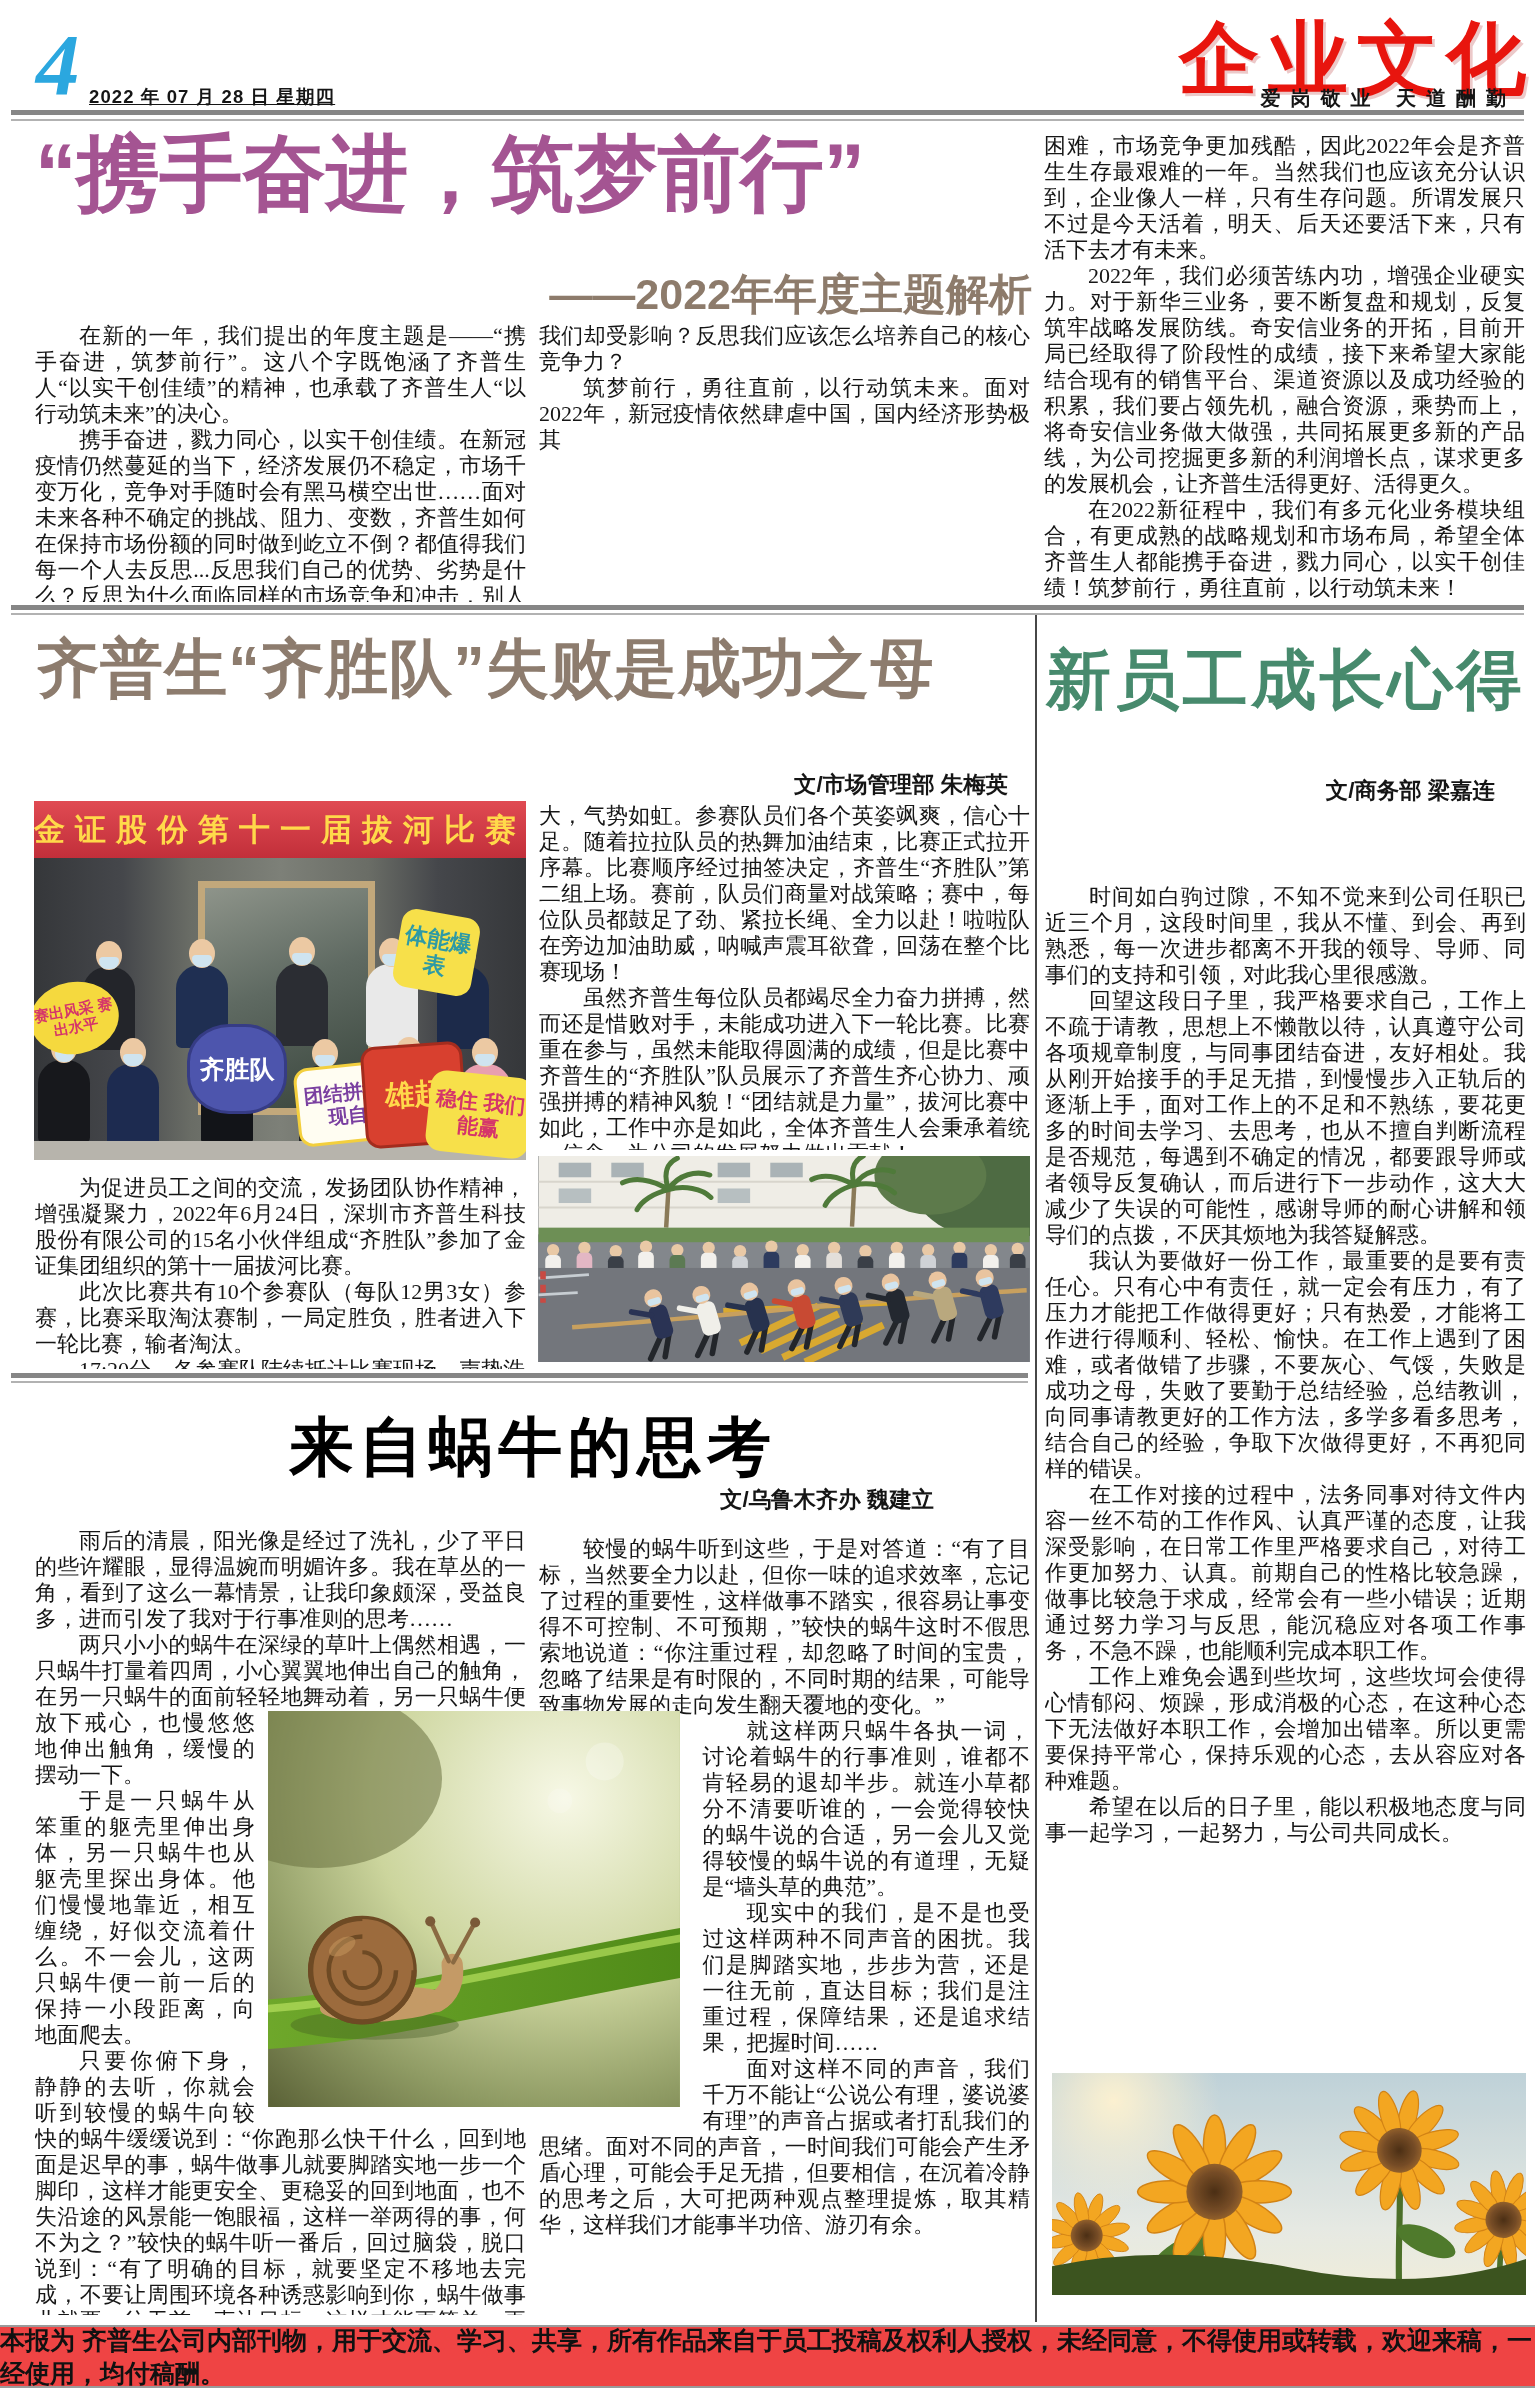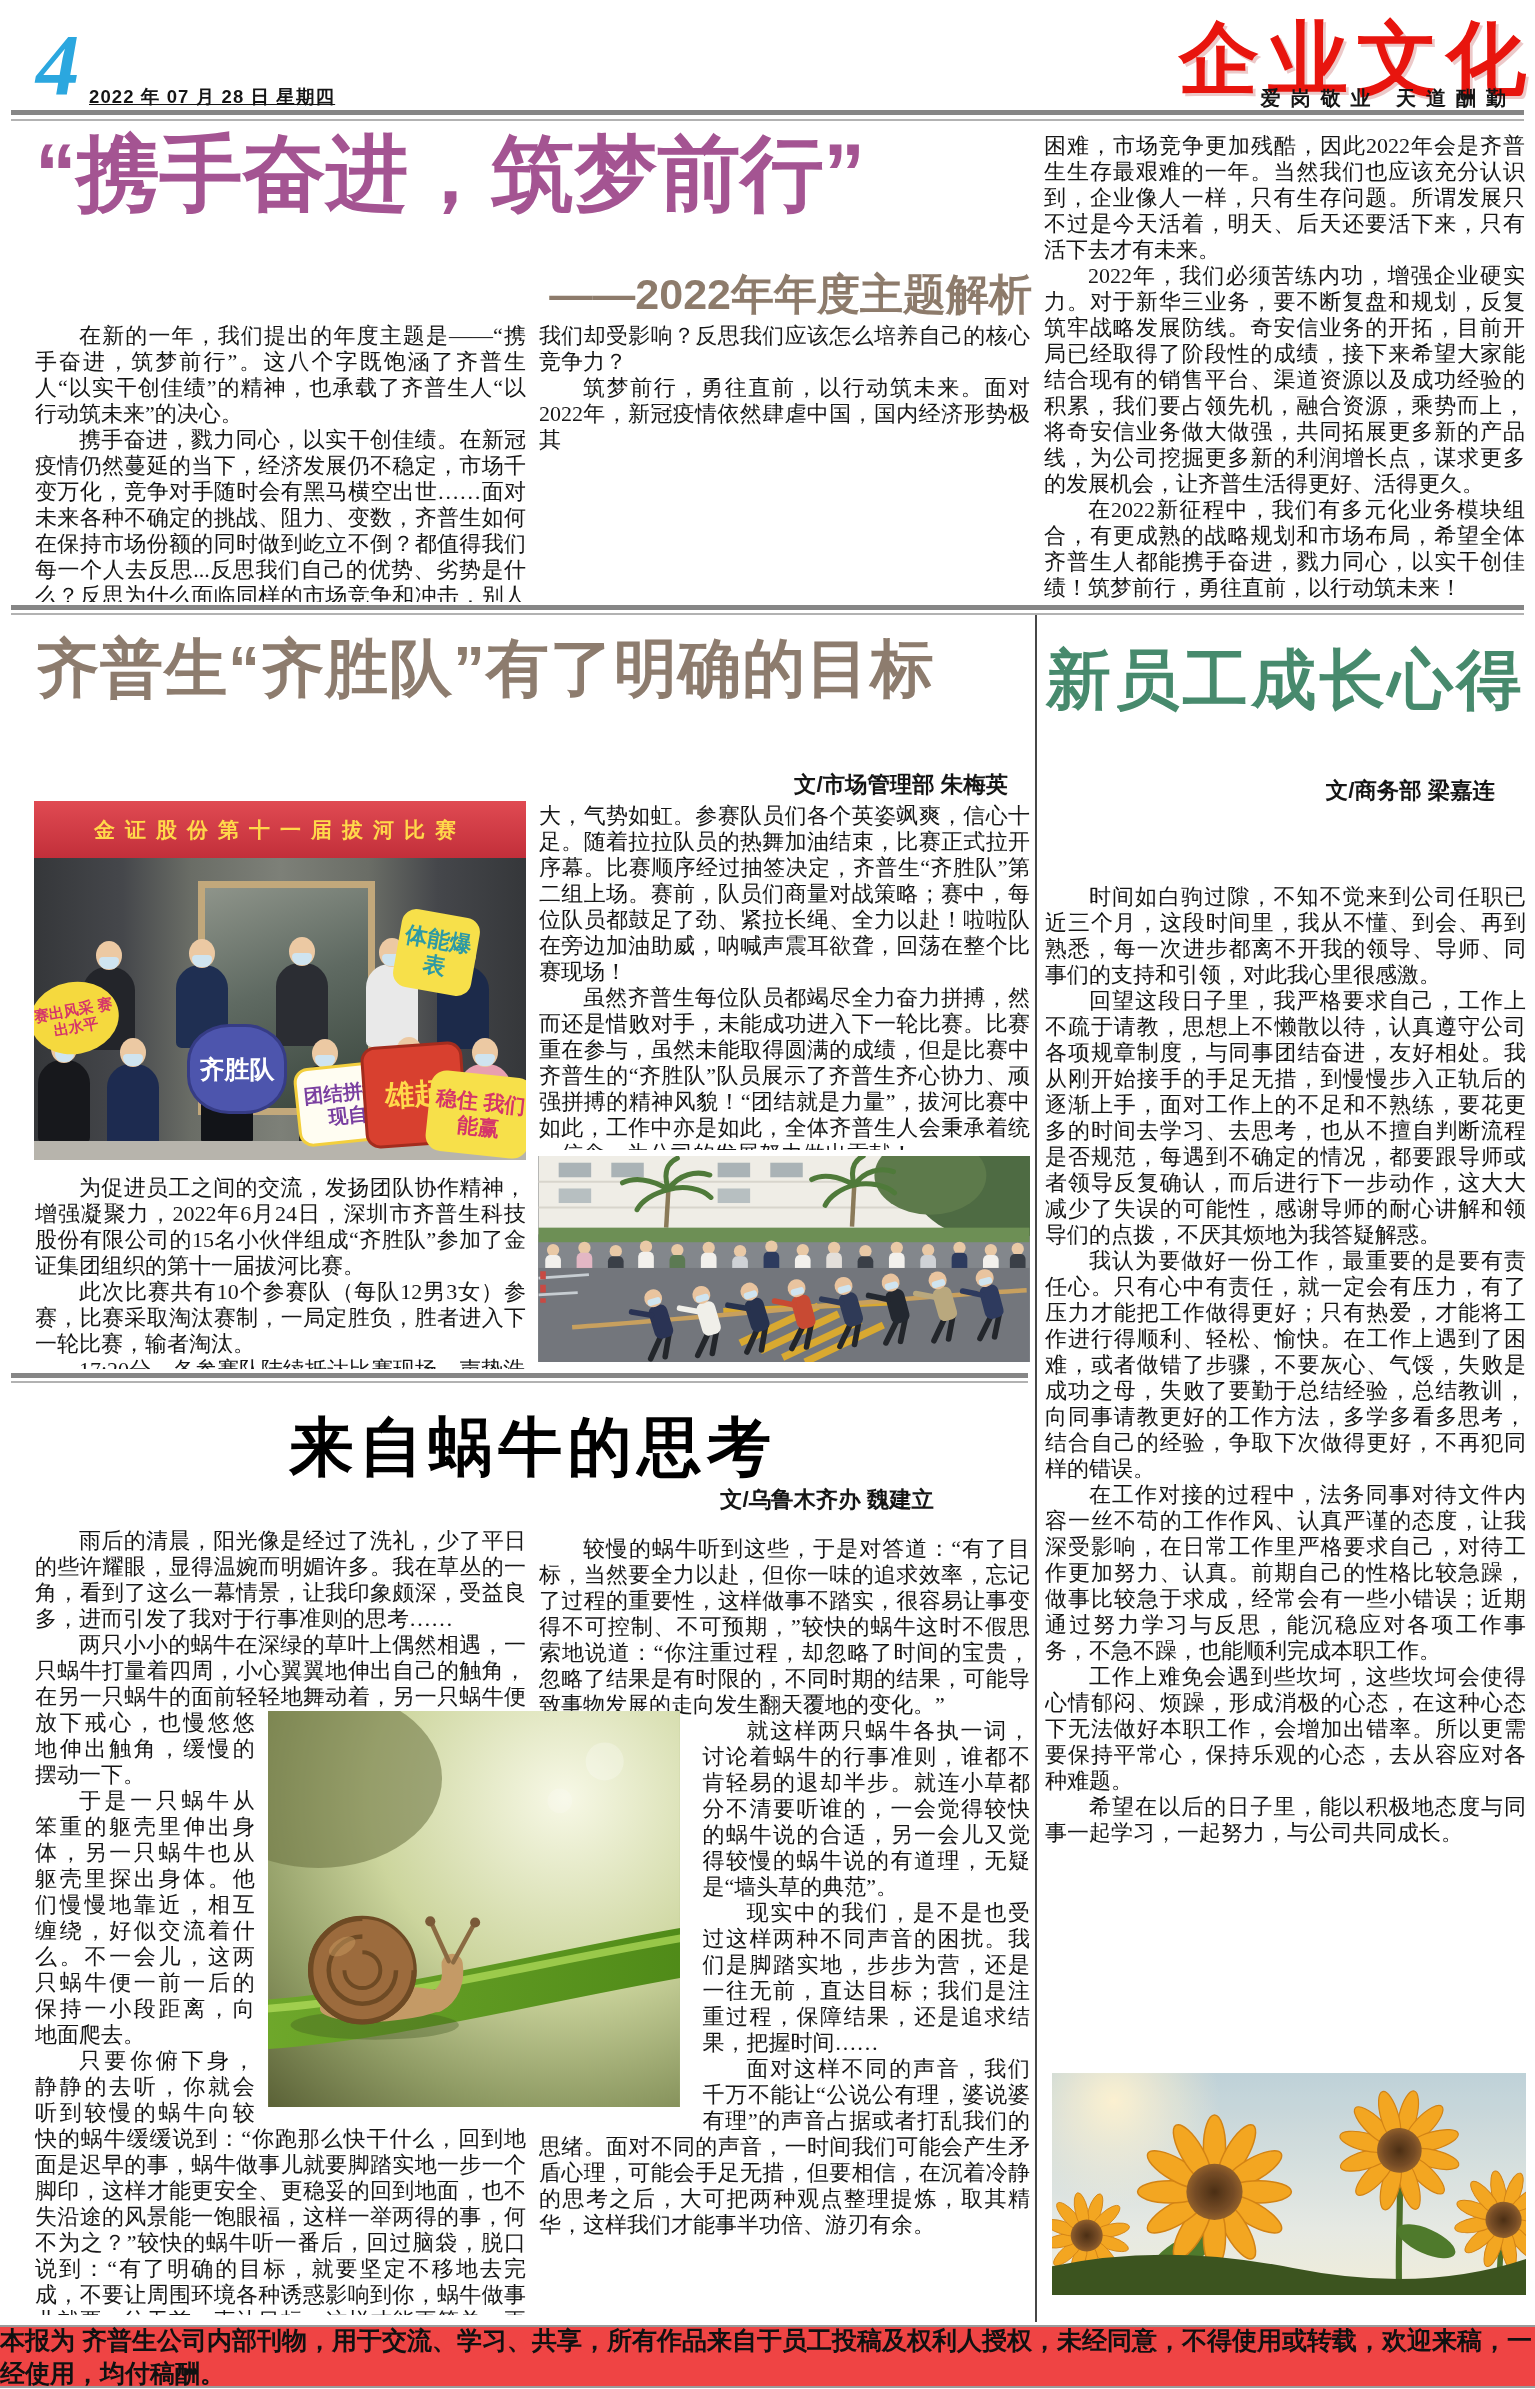--- a/index.html
+++ b/index.html
@@ -53,21 +53,21 @@
   
   .photo{overflow:hidden;}
   #photo-group{left:34px;top:801px;width:492px;height:359px;background:#4a4c50;}
   #photo-tug{left:538px;top:1156px;width:492px;height:206px;background:#83878c;}
   #photo-snail{left:268px;top:1711px;width:412px;height:396px;background:#aebb82;}
   #photo-sunflower{left:1052px;top:2073px;width:474px;height:222px;background:#cfe0e8;}
 
   
   #gp-banner{position:absolute;left:0;top:0;right:0;height:57px;
              background:linear-gradient(#e04a52,#c22f3a);display:flex;align-items:center;justify-content:center;}
-  #gp-banner span{color:#ffd94a;font-weight:900;font-size:21px;letter-spacing:10px;}
+  #gp-banner span{color:#ffd94a;font-weight:900;font-size:31px;letter-spacing:10px;}
   #gp-doorwall{position:absolute;left:0;top:57px;right:0;bottom:0;
       background:linear-gradient(90deg,#35373a 0%,#45474b 18%,#6a6d66 32%,#7d8078 50%,#6a6d66 68%,#45474b 82%,#35373a 100%);}
   #gp-door{position:absolute;left:164px;top:80px;width:163px;height:220px;border:7.9px solid #c2a87b;
       background:linear-gradient(160deg,#8e948a 0%,#5f6a62 45%,#39453c 100%);}
   #gp-floor{position:absolute;left:0;bottom:0;right:0;height:19px;background:#b7b4ac;}
   .fig{position:absolute;width:54px;}
   .fig .head{width:26px;height:29px;border-radius:50%;background:#ecc9a3;margin:0 auto;position:relative;}
   .fig .head::after{content:"";position:absolute;left:3.4px;right:3.4px;bottom:1.1px;height:12.3px;
       background:#cfe4f0;border-radius:4.5px 4.5px 9px 9px;}
   .fig .torso{width:52px;height:83px;border-radius:23.6px 23.6px 5.6px 5.6px;margin:-3.4px auto 0;}
@@ -121,21 +121,21 @@
   <div class="abs bodycol" id="a1c3">
     <p class="para cont">困难，市场竞争更加残酷，因此2022年会是齐普生生存最艰难的一年。当然我们也应该充分认识到，企业像人一样，只有生存问题。所谓发展只不过是今天活着，明天、后天还要活下来，只有活下去才有未来。</p>
     <p class="para">2022年，我们必须苦练内功，增强企业硬实力。对于新华三业务，要不断复盘和规划，反复筑牢战略发展防线。奇安信业务的开拓，目前开局已经取得了阶段性的成绩，接下来希望大家能结合现有的销售平台、渠道资源以及成功经验的积累，我们要占领先机，融合资源，乘势而上，将奇安信业务做大做强，共同拓展更多新的产品线，为公司挖掘更多新的利润增长点，谋求更多的发展机会，让齐普生活得更好、活得更久。</p>
     <p class="para">在2022新征程中，我们有多元化业务模块组合，有更成熟的战略规划和市场布局，希望全体齐普生人都能携手奋进，戮力同心，以实干创佳绩！筑梦前行，勇往直前，以行动筑未来！</p>
   </div>
 
   <div class="abs rule" style="left:11.2px;right:11.2px;top:605px;height:5px;"></div>
   <div class="abs rule-thin" style="left:11.2px;right:11.2px;top:613px;height:1.7px;"></div>
   <div class="abs" id="vrule"></div>
 
-  <div class="abs sans" id="a2-title">齐普生“齐胜队”有了明确的目标</div>
+  <div class="abs sans" id="a2-title">齐普生“齐胜队”失败是成功之母</div>
   <div class="abs sans" id="a2-byline">文/市场管理部  朱梅英</div>
 
   <div class="abs photo sans" id="photo-group">
     <div id="gp-doorwall"></div>
     <div id="gp-door"></div>
 
     <div class="fig" style="left:48px;bottom:110px;">
         <div class="head"></div>
         <div class="torso" style="background:#23252a;"></div>
       </div>

